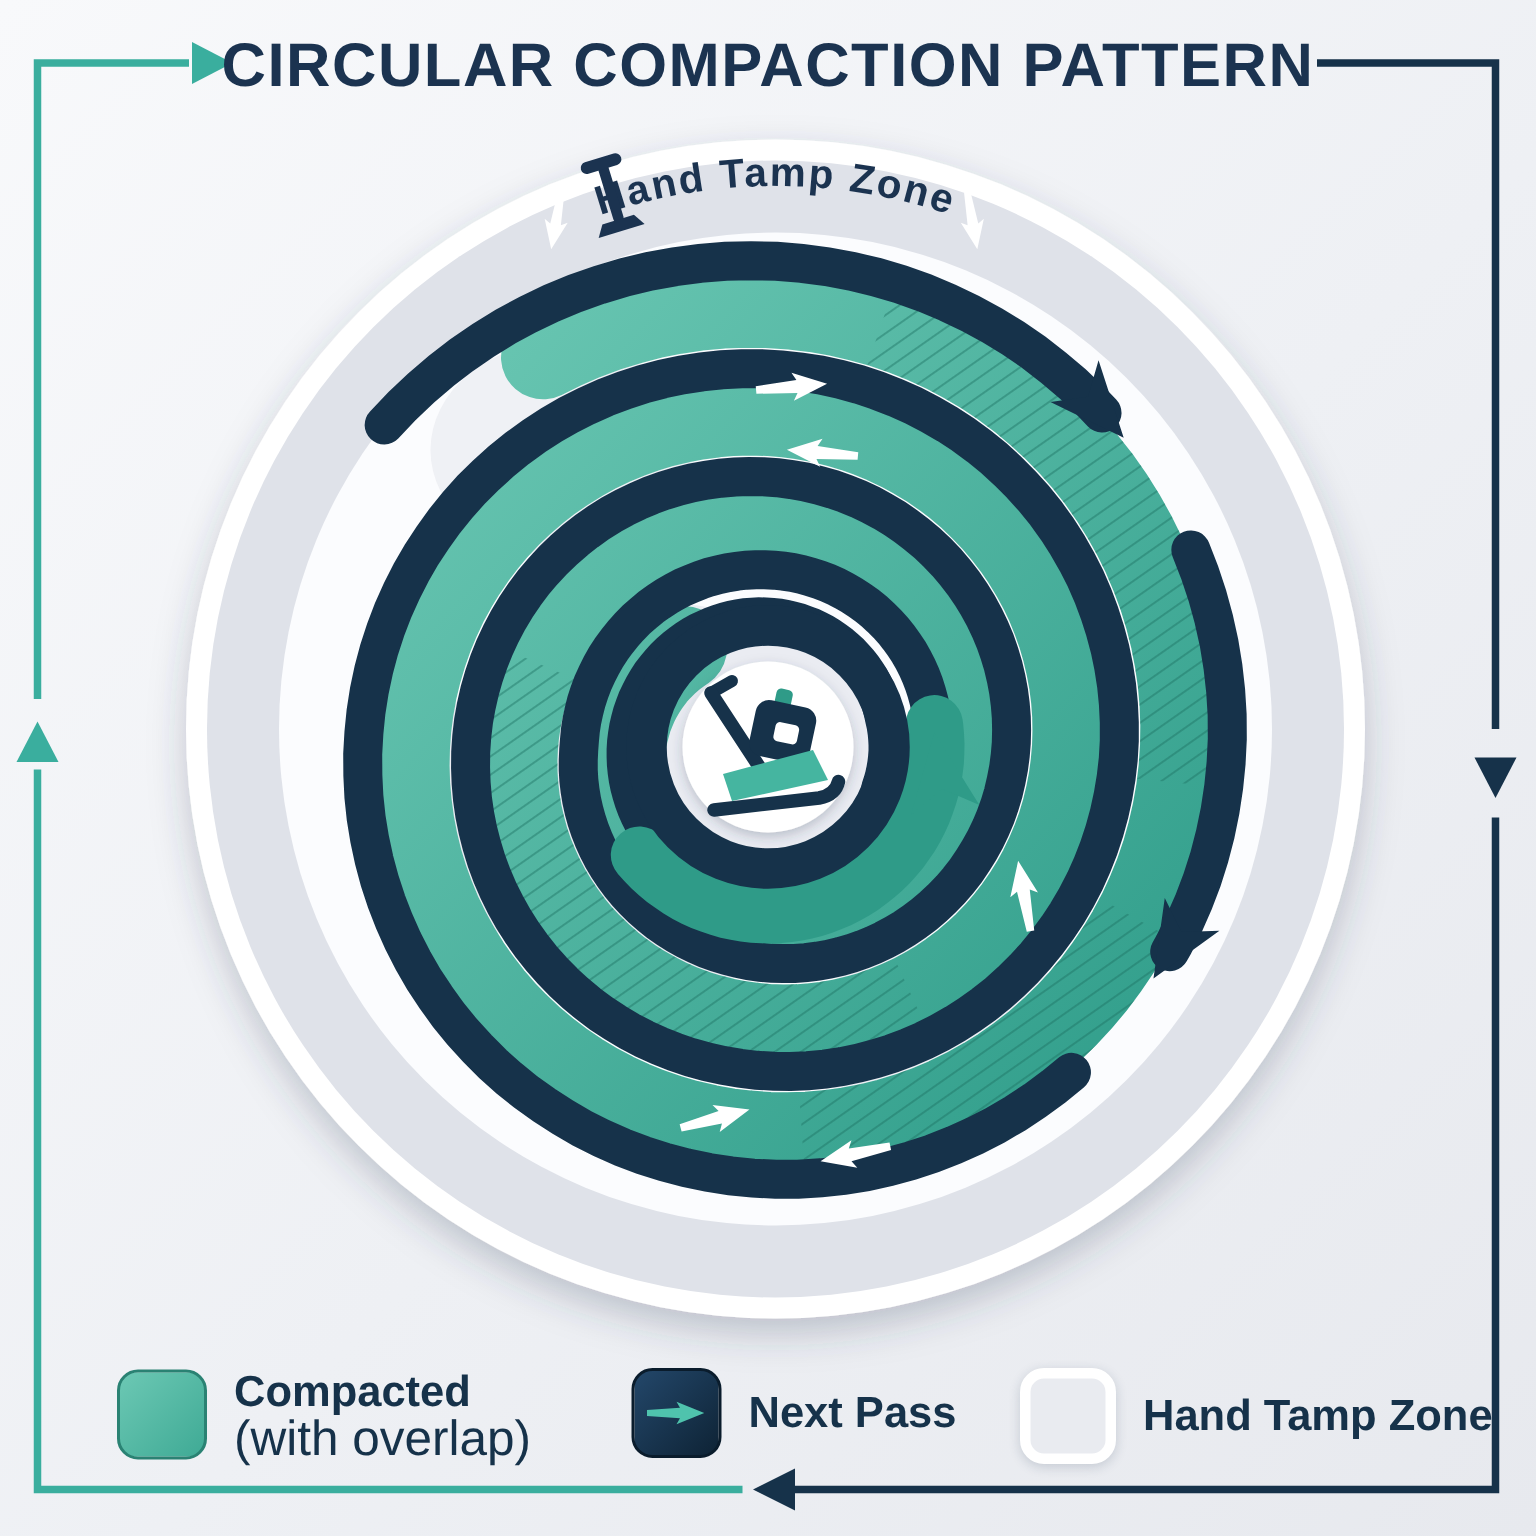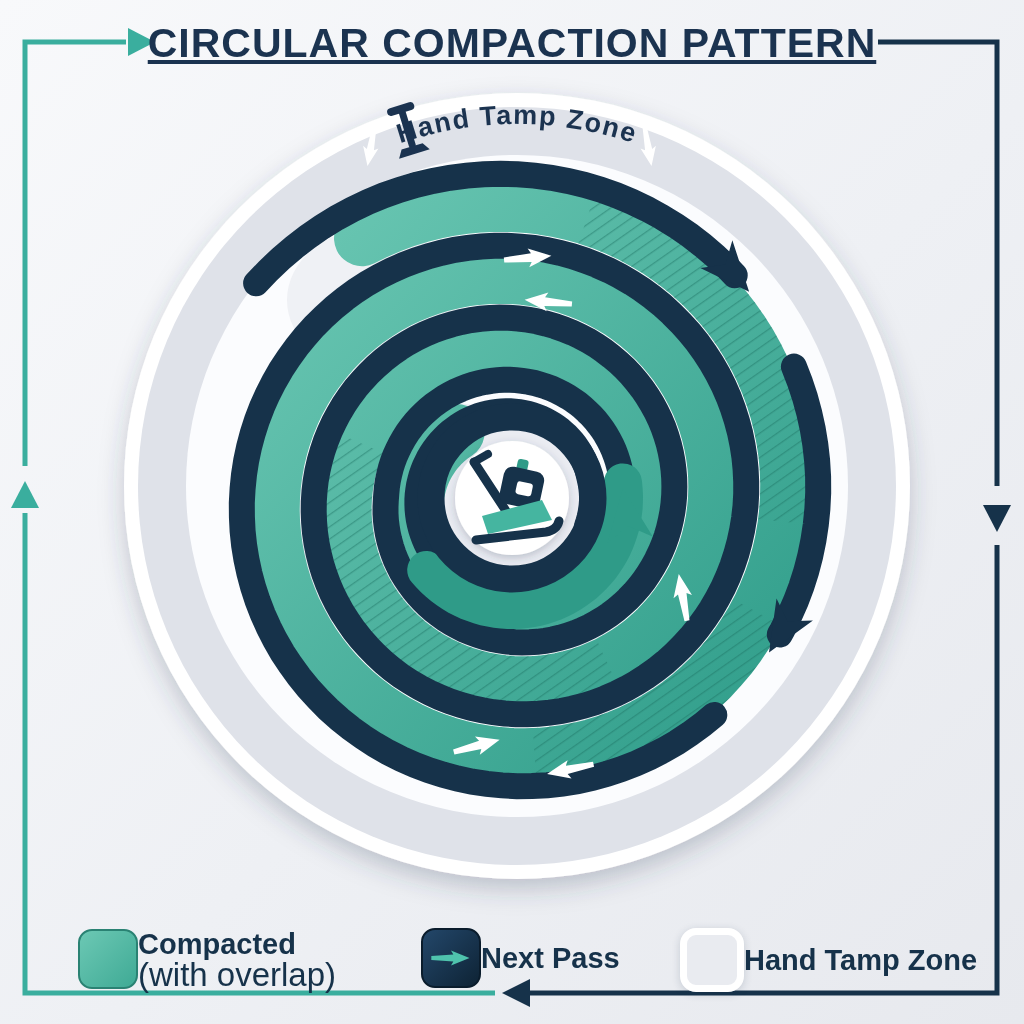--- a/index.html
+++ b/index.html
@@ -4,24 +4,24 @@
 <style>
   html,body{margin:0;padding:0;}
   body{
     width:1024px;height:1024px;position:relative;overflow:hidden;
     background:linear-gradient(135deg,#f8f9fb 0%,#eef0f4 55%,#e7e9ee 100%);
     font-family:"Liberation Sans",sans-serif;
   }
   #scene{position:absolute;left:0;top:0;width:1024px;height:1024px;}
   .title{
     position:absolute;top:20px;left:0;width:1024px;text-align:center;
-    font-size:41px;font-weight:bold;letter-spacing:1px;color:#1b3350;text-decoration:underline;
+    font-size:41px;font-weight:bold;letter-spacing:1px;color:#1b3350;
   }
   .legend{position:absolute;left:0;top:906px;width:1024px;height:90px;}
-  .legend-item{position:absolute;display:flex;align-items:center;margin-top:16px;}
+  .legend-item{position:absolute;display:flex;align-items:center;gap:18px;}
   .legend-item.li1{left:78px;top:6px;}
   .legend-item.li2{left:377px;top:6px;padding-left:44px;}
   .legend-item.li3{left:680px;top:6px;}
   .swatch{width:56px;height:56px;border-radius:14px;flex:0 0 auto;position:relative;}
   .swatch.compacted{
     background:linear-gradient(135deg,#6cc8b4 0%,#3faa95 100%);
     border:2px solid #2a8273;
   }
   .swatch.next-pass{
     background:linear-gradient(135deg,#23476a 0%,#0e2335 100%);

